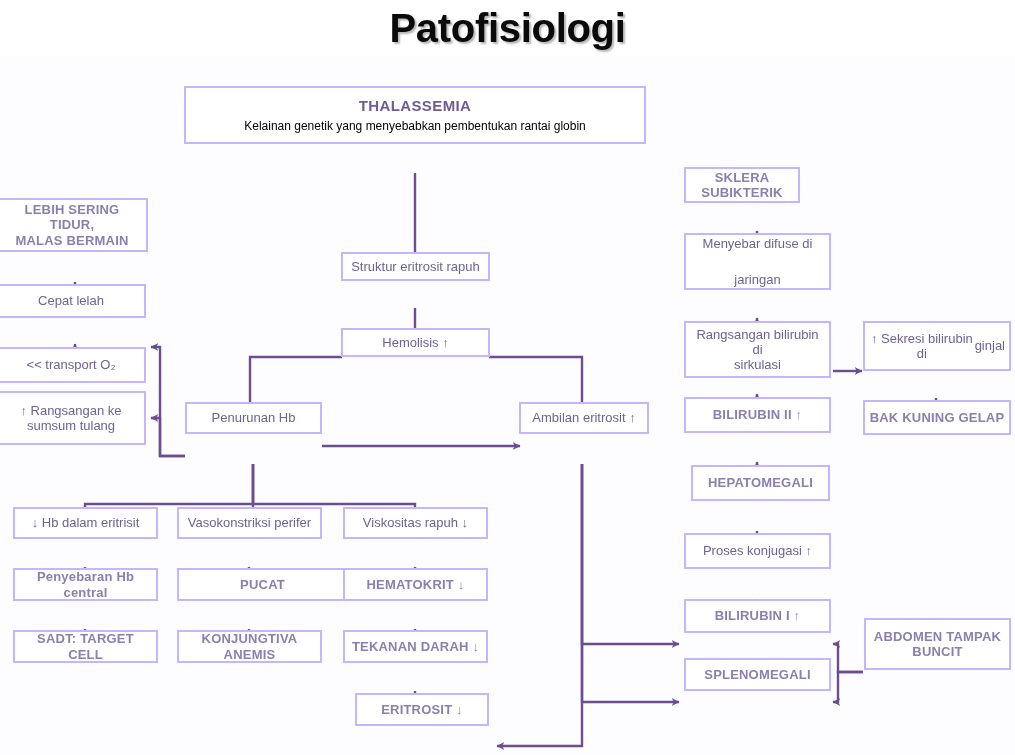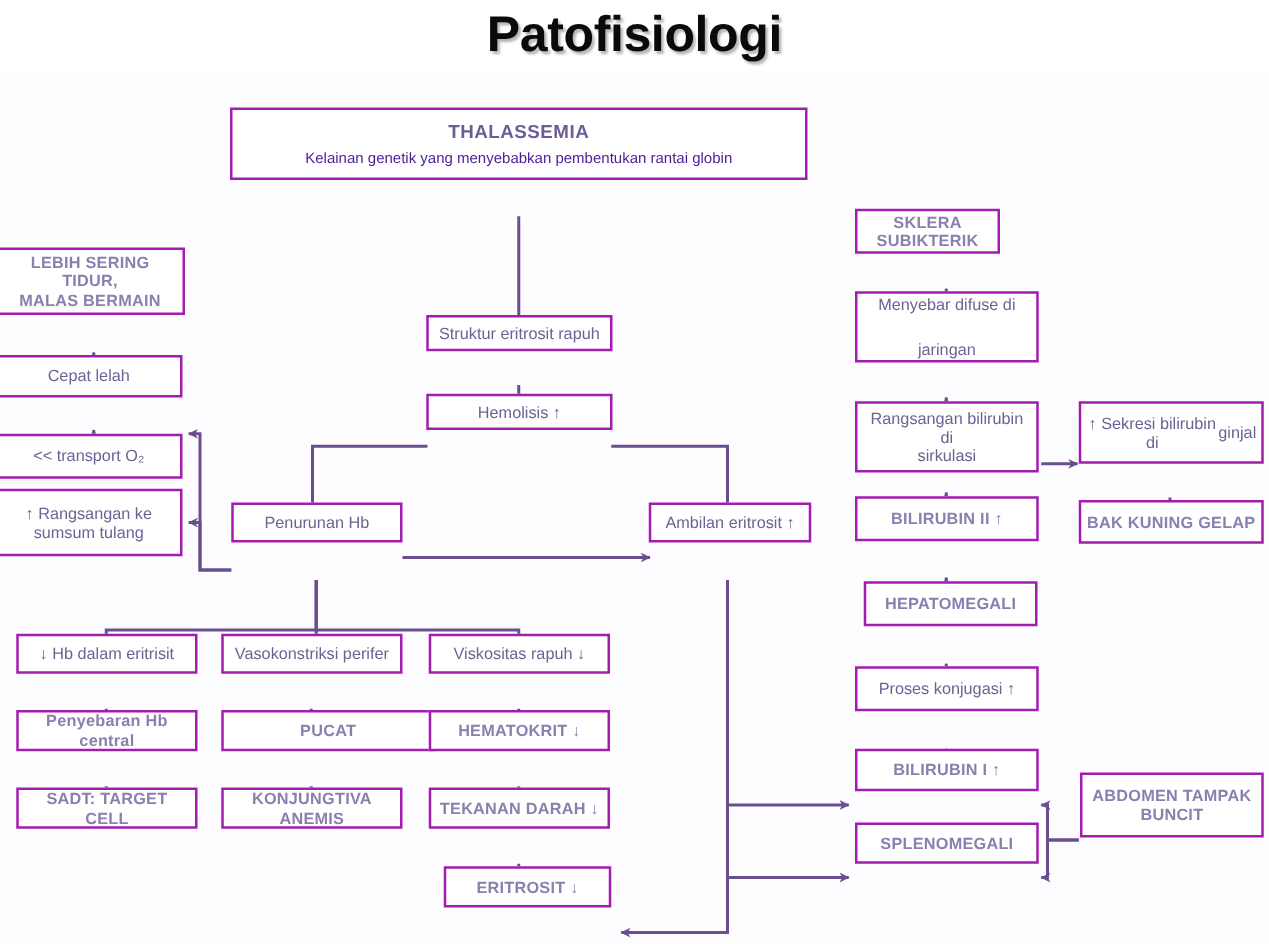--- a/index.html
+++ b/index.html
@@ -24,21 +24,21 @@
     z-index:5;
   }
   #canvasarea{
     position:absolute;left:0;top:56px;width:1015px;height:699px;
     background:#fdfdff;
   }
   
   .bx{
     position:absolute;
     box-sizing:border-box;
-    border:2px solid #a21caf;
+    border:2px solid #c4b5fd;
     background:#ffffff;
     display:flex;align-items:center;justify-content:center;
     text-align:center;
     color:#7b6ba0;
     line-height:1.18;
     padding:2px 4px;
   }
   .bx.cap{font-weight:bold;color:#8a7fae;letter-spacing:0.2px;}
   .bx.norm{font-weight:normal;color:#6e6293;}
   .s13{font-size:13px;}
@@ -119,26 +119,26 @@
 
         <path d="M936,314 L936,343"></path>
 
         <path d="M863,588 L838,588 L838,560 L833,560"></path>
         <path d="M863,588 L838,588 L838,618 L833,618"></path>
       </g>
     </svg>
 
     <div class="bx" style="left:184px;top:30px;width:462px;height:58px;flex-direction:column;justify-content:center;">
       <span class="l1 s15" style="font-weight:bold;color:#6d5c96;letter-spacing:0.4px;">THALASSEMIA</span>
-      <span class="l1 s12" style="font-weight:normal;color:#4c1d95;margin-top:4px;">Kelainan genetik yang menyebabkan pembentukan rantai globin</span>
+      <span class="l1 s12" style="font-weight:normal;color:#000000;margin-top:4px;">Kelainan genetik yang menyebabkan pembentukan rantai globin</span>
     </div>
 
     <div class="bx norm s13" style="left:341px;top:196px;width:149px;height:29px;">Struktur eritrosit rapuh</div>
 
-    <div class="bx norm s13" style="left:341px;top:259px;width:149px;height:29px;">Hemolisis ↑</div>
+    <div class="bx norm s13" style="left:341px;top:272px;width:149px;height:29px;">Hemolisis ↑</div>
 
     <div class="bx norm s13" style="left:185px;top:346px;width:137px;height:32px;">Penurunan Hb</div>
 
     <div class="bx norm s13" style="left:519px;top:346px;width:130px;height:32px;">Ambilan eritrosit ↑</div>
 
     <div class="bx norm s13" style="left:-4px;top:291px;width:150px;height:36px;">&lt;&lt; transport O₂</div>
 
     <div class="bx norm s13" style="left:-4px;top:228px;width:150px;height:34px;">Cepat lelah</div>
 
     <div class="bx cap s13" style="left:-4px;top:142px;width:152px;height:54px;flex-direction:column;">

